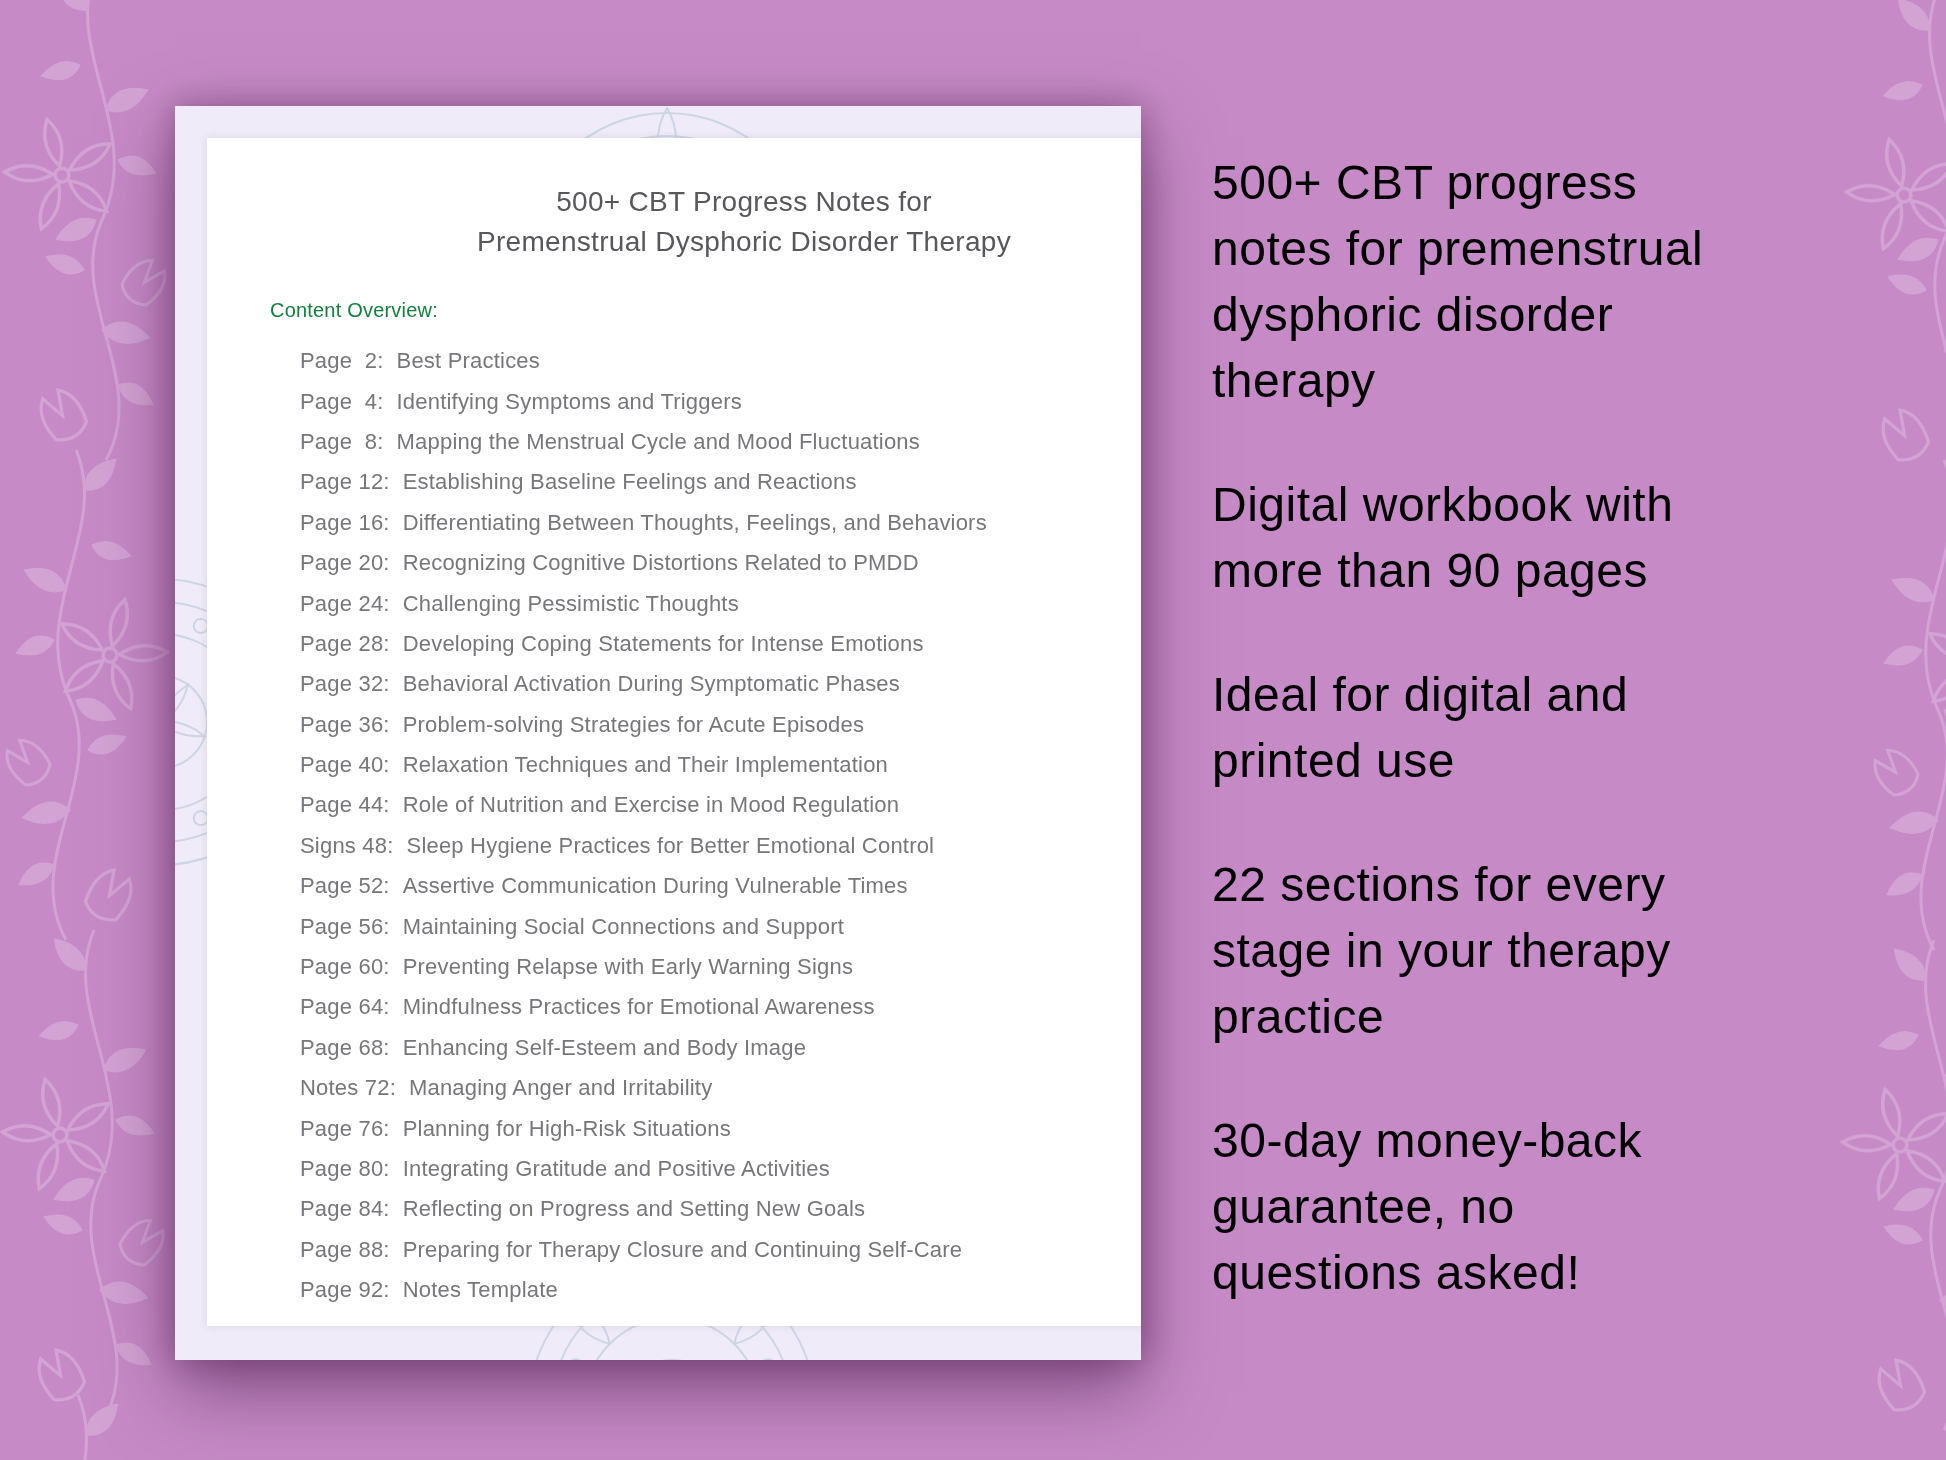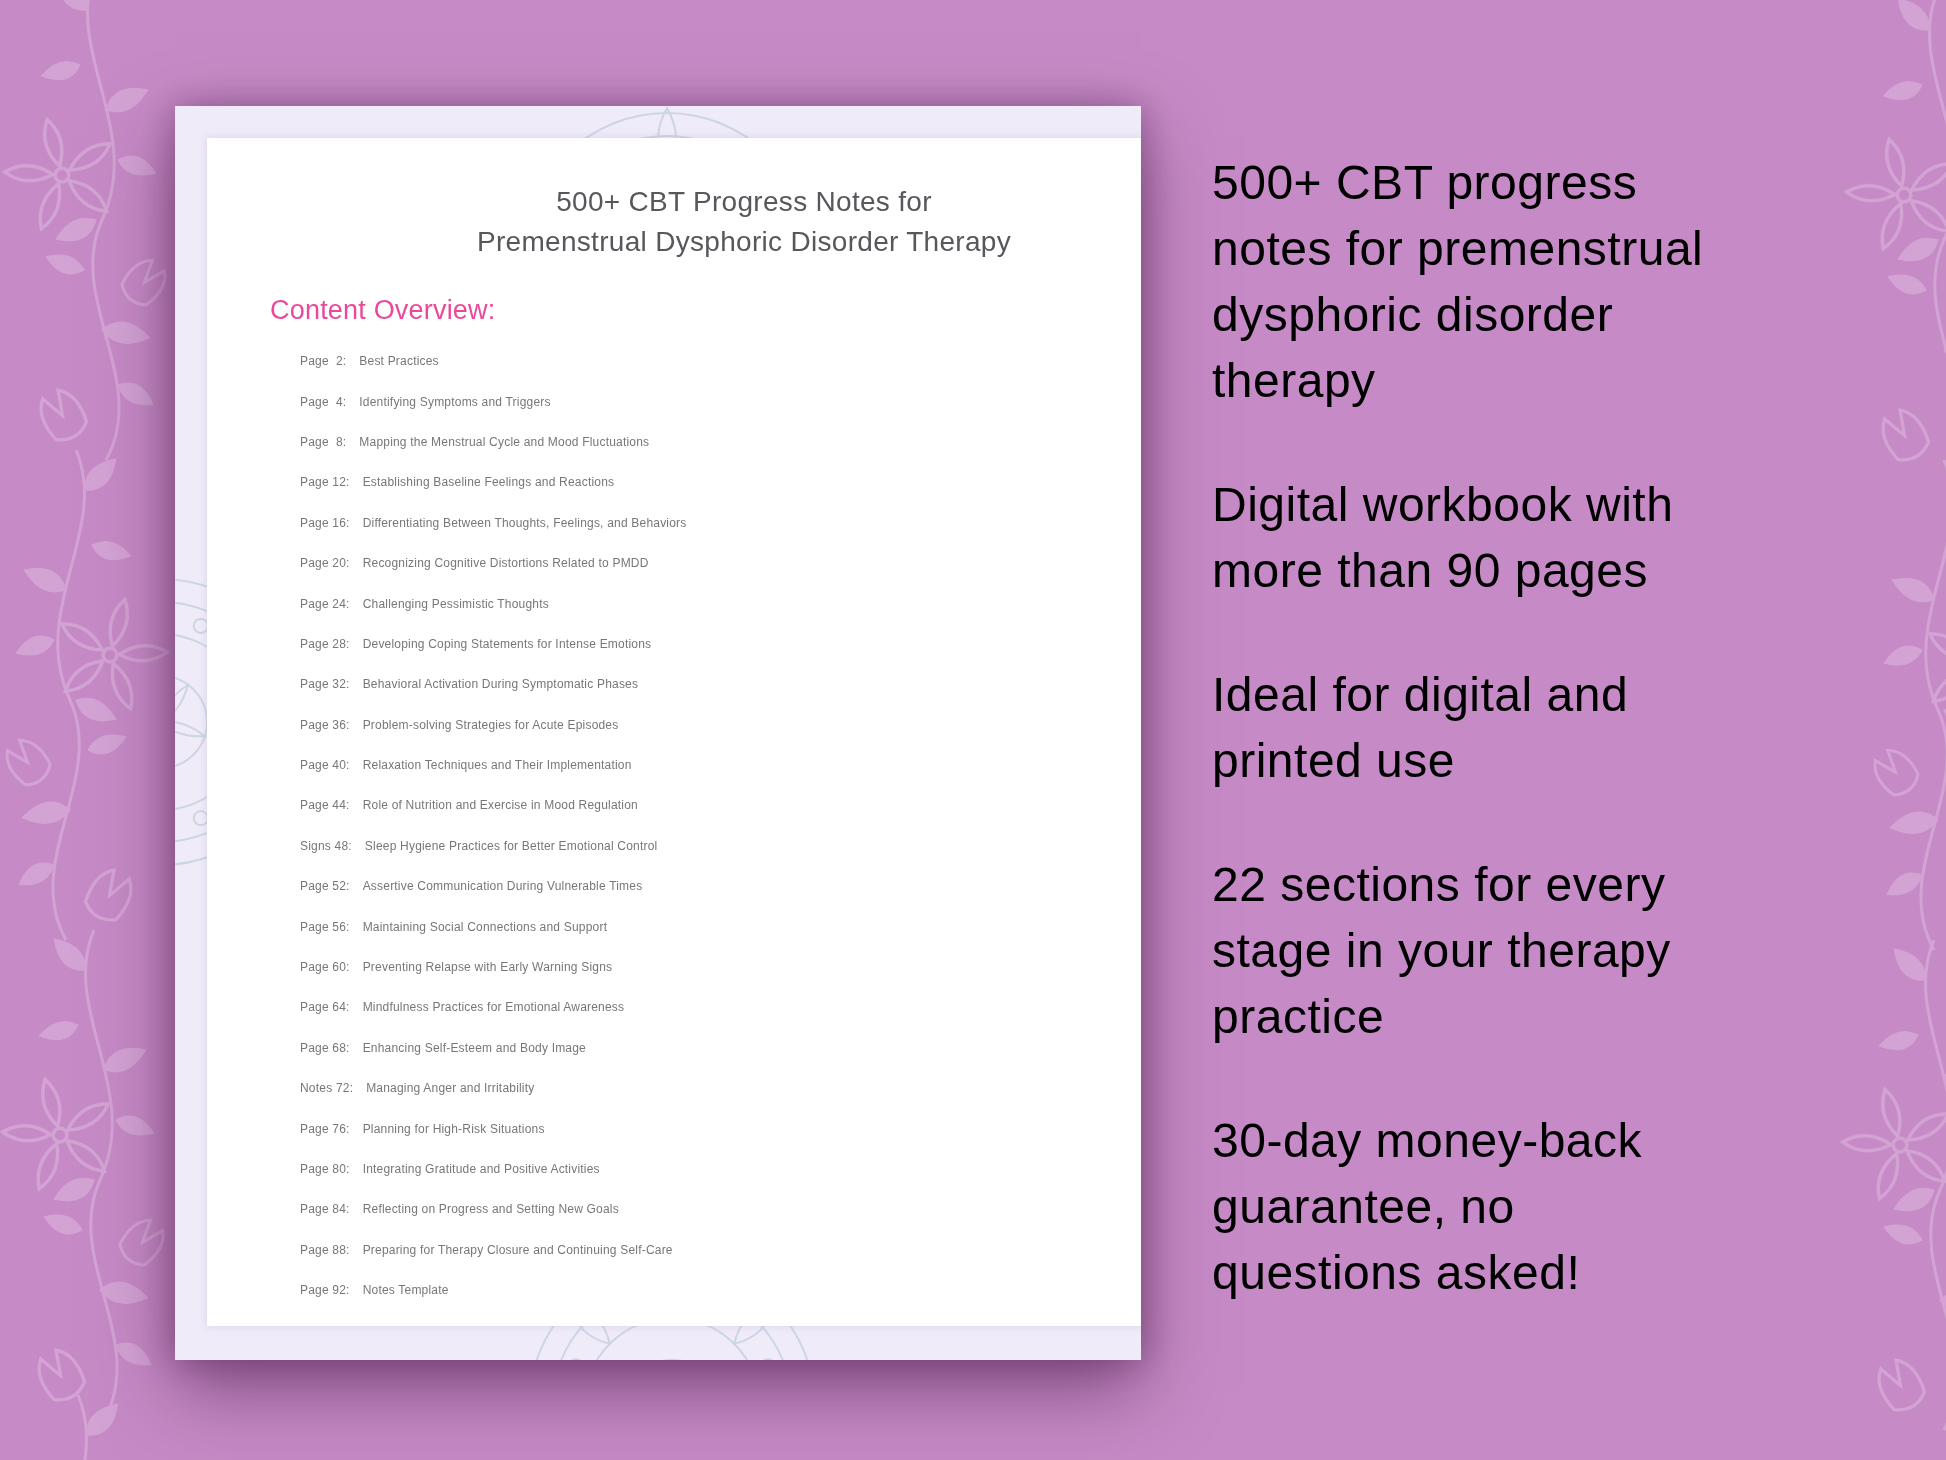--- a/index.html
+++ b/index.html
@@ -21,27 +21,27 @@
   .page {
     position:absolute; left:32px; top:32px; width:1074px; height:1188px;
     background:#ffffff; box-shadow:0 0 8px rgba(130,110,170,.18);
   }
   .doc-title {
     margin:44px 0 0; text-align:center; white-space:pre-line;
     font-size:28px; line-height:40px; font-weight:400;
     color:#57575c; letter-spacing:.3px;
   }
   .doc-heading {
-    margin:34px 0 0 63px; font-size:27px; line-height:28px;
-    font-weight:400; color:#ec4899; letter-spacing:.2px;
+    margin:34px 0 0 63px; font-size:20px; line-height:28px;
+    font-weight:400; color:#15803d; letter-spacing:.2px;
   }
   .toc { margin:17px 0 0 93px; }
   .toc-row {
     height:40.4px; display:flex; align-items:center;
-    font-size:12px; color:#77777b; letter-spacing:.2px;
+    font-size:22px; color:#77777b; letter-spacing:.2px;
   }
   .toc-page { white-space:pre; }
   .toc-title { margin-left:13px; }
 
   .marketing { position:absolute; left:1212px; top:150px; width:700px; }
   .bullet {
     margin:0 0 58px; white-space:pre-line;
     font-size:48px; line-height:66px; font-weight:300;
     color:#000000; letter-spacing:.5px;
   }

